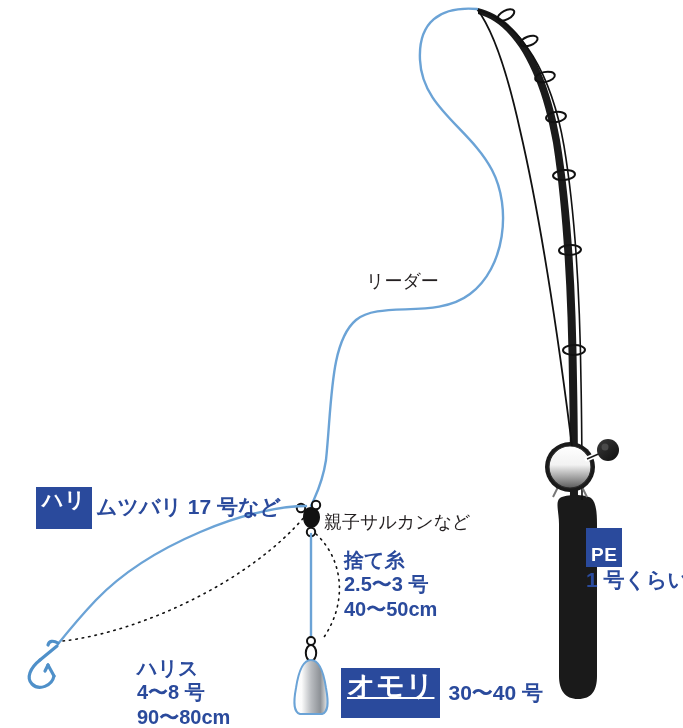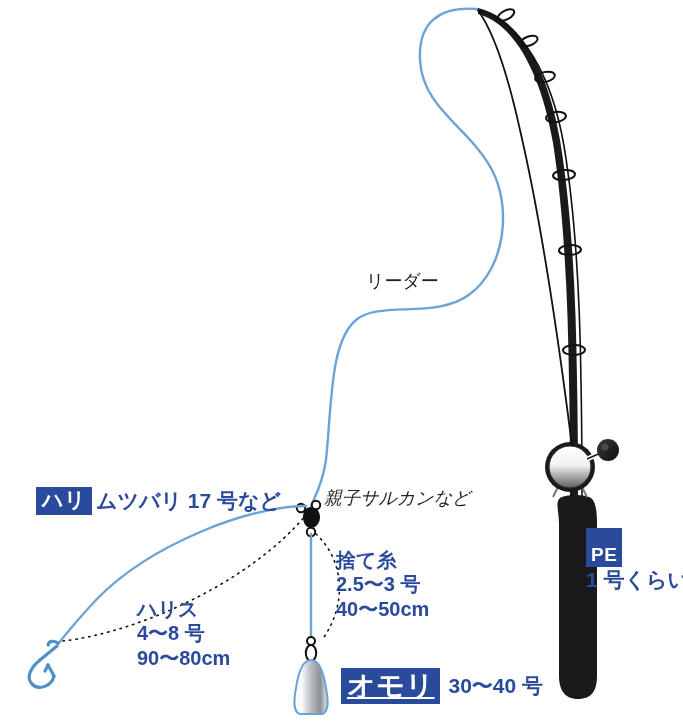--- a/index.html
+++ b/index.html
@@ -32,21 +32,21 @@
     position: absolute;
     white-space: nowrap;
     line-height: 1.18;
     font-family: "Liberation Sans", "DejaVu Sans", sans-serif;
   }
   .badge {
     display: inline-block;
     background: #2a4a9c;
     color: #ffffff;
     font-weight: bold;
-    padding: 1px 6px 2px 6px;
+    padding: 1px 6px 16px 6px;
     letter-spacing: 0.5px;
     vertical-align: middle;
   }
   .blue-text {
     color: #2a4a9c;
     font-weight: bold;
     vertical-align: middle;
   }
   .spec-block {
     color: #2a4a9c;
@@ -58,23 +58,23 @@
     color: #231f20;
     font-size: 18px;
     font-weight: normal;
   }
 
   
   #label-leader      { left: 366px; top: 271px; }
   #label-hook        { left: 36px;  top: 487px; font-size: 21px; }
   #label-hook .badge { font-size: 21px; }
   #label-hook .blue-text { font-size: 21px; margin-left: 4px; }
-  #label-swivel      { left: 324px; top: 488px; font-style: italic; }
-  #label-sutegoito   { left: 336px; top: 548px; }
-  #label-harisu      { left: 137px; top: 597px; }
+  #label-swivel      { left: 324px; top: 512px; }
+  #label-sutegoito   { left: 344px; top: 548px; }
+  #label-harisu      { left: 137px; top: 656px; }
   #label-sinker      { left: 341px; top: 668px; font-size: 21px; }
   #label-sinker .badge { font-size: 28px; text-decoration: underline; }
   #label-sinker .blue-text { font-size: 21px; margin-left: 8px; }
   #label-pe          { left: 586px; top: 528px; }
   #label-pe .badge   { font-size: 19px; padding: 16px 5px 1px 5px; }
   #label-pe .pe-sub  { display: block; color: #2a4a9c; font-weight: bold; font-size: 21px; margin-top: 1px; }
 </style>
 </head>
 <body>
 

